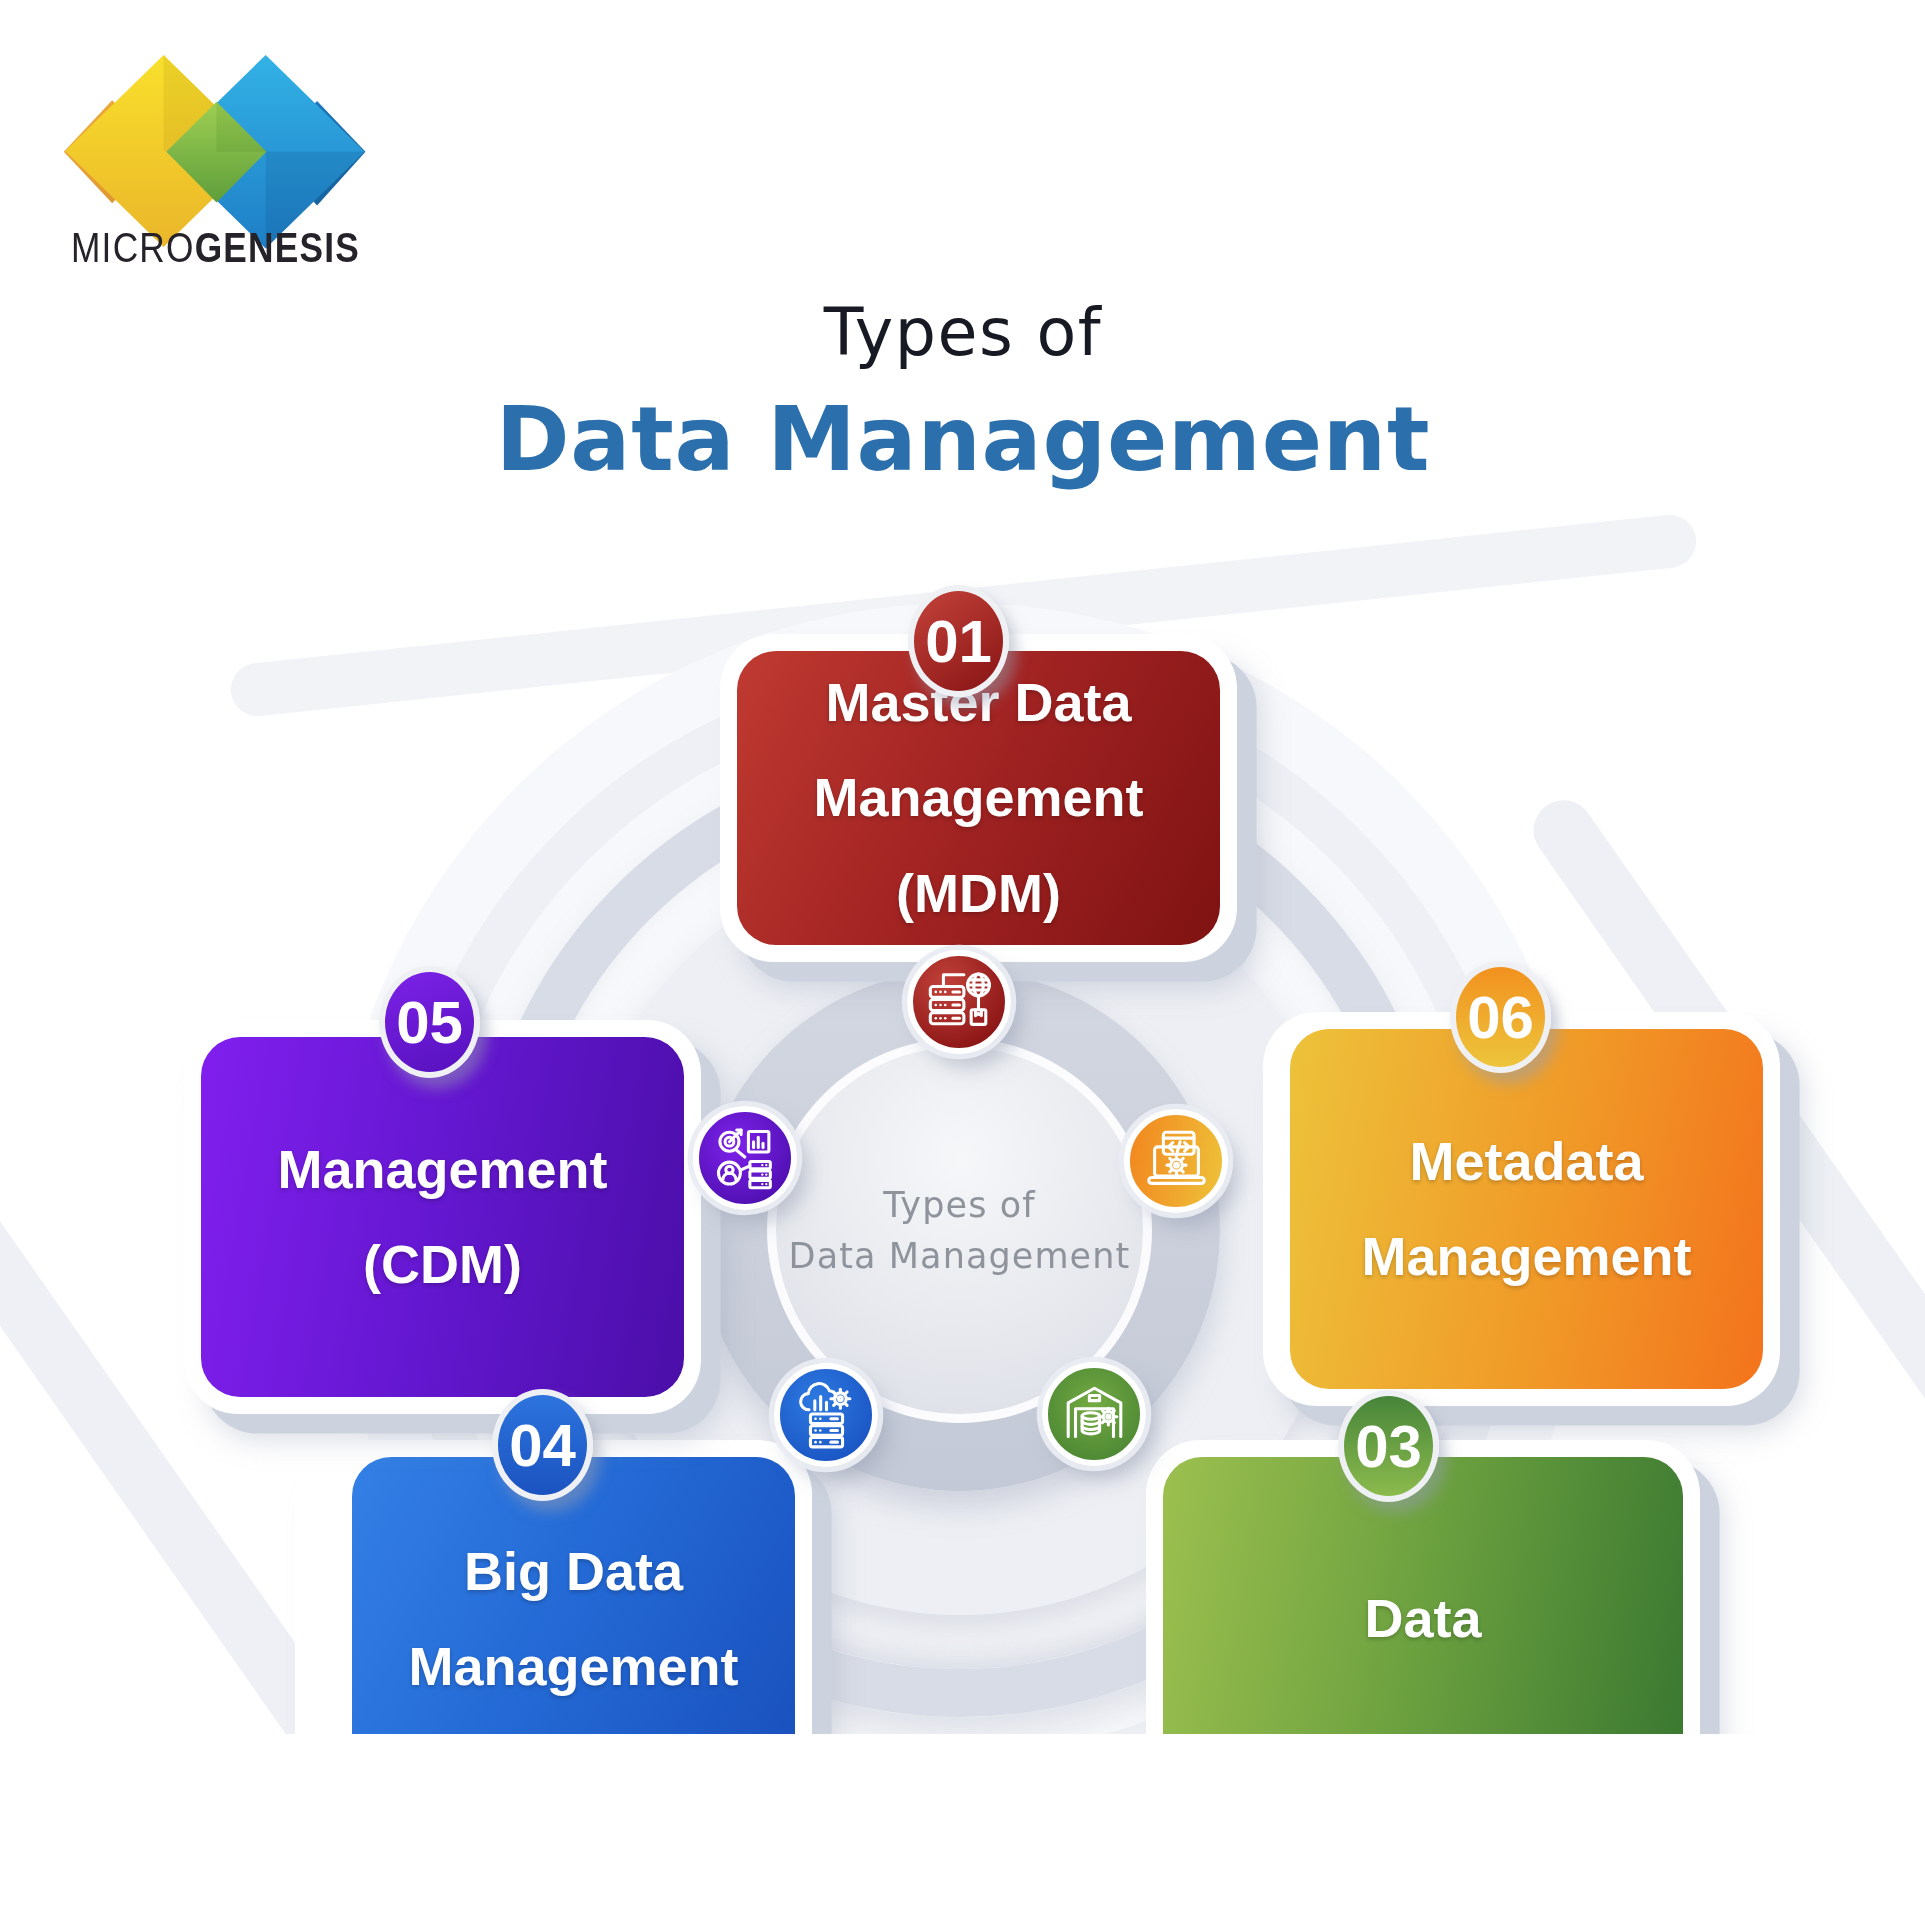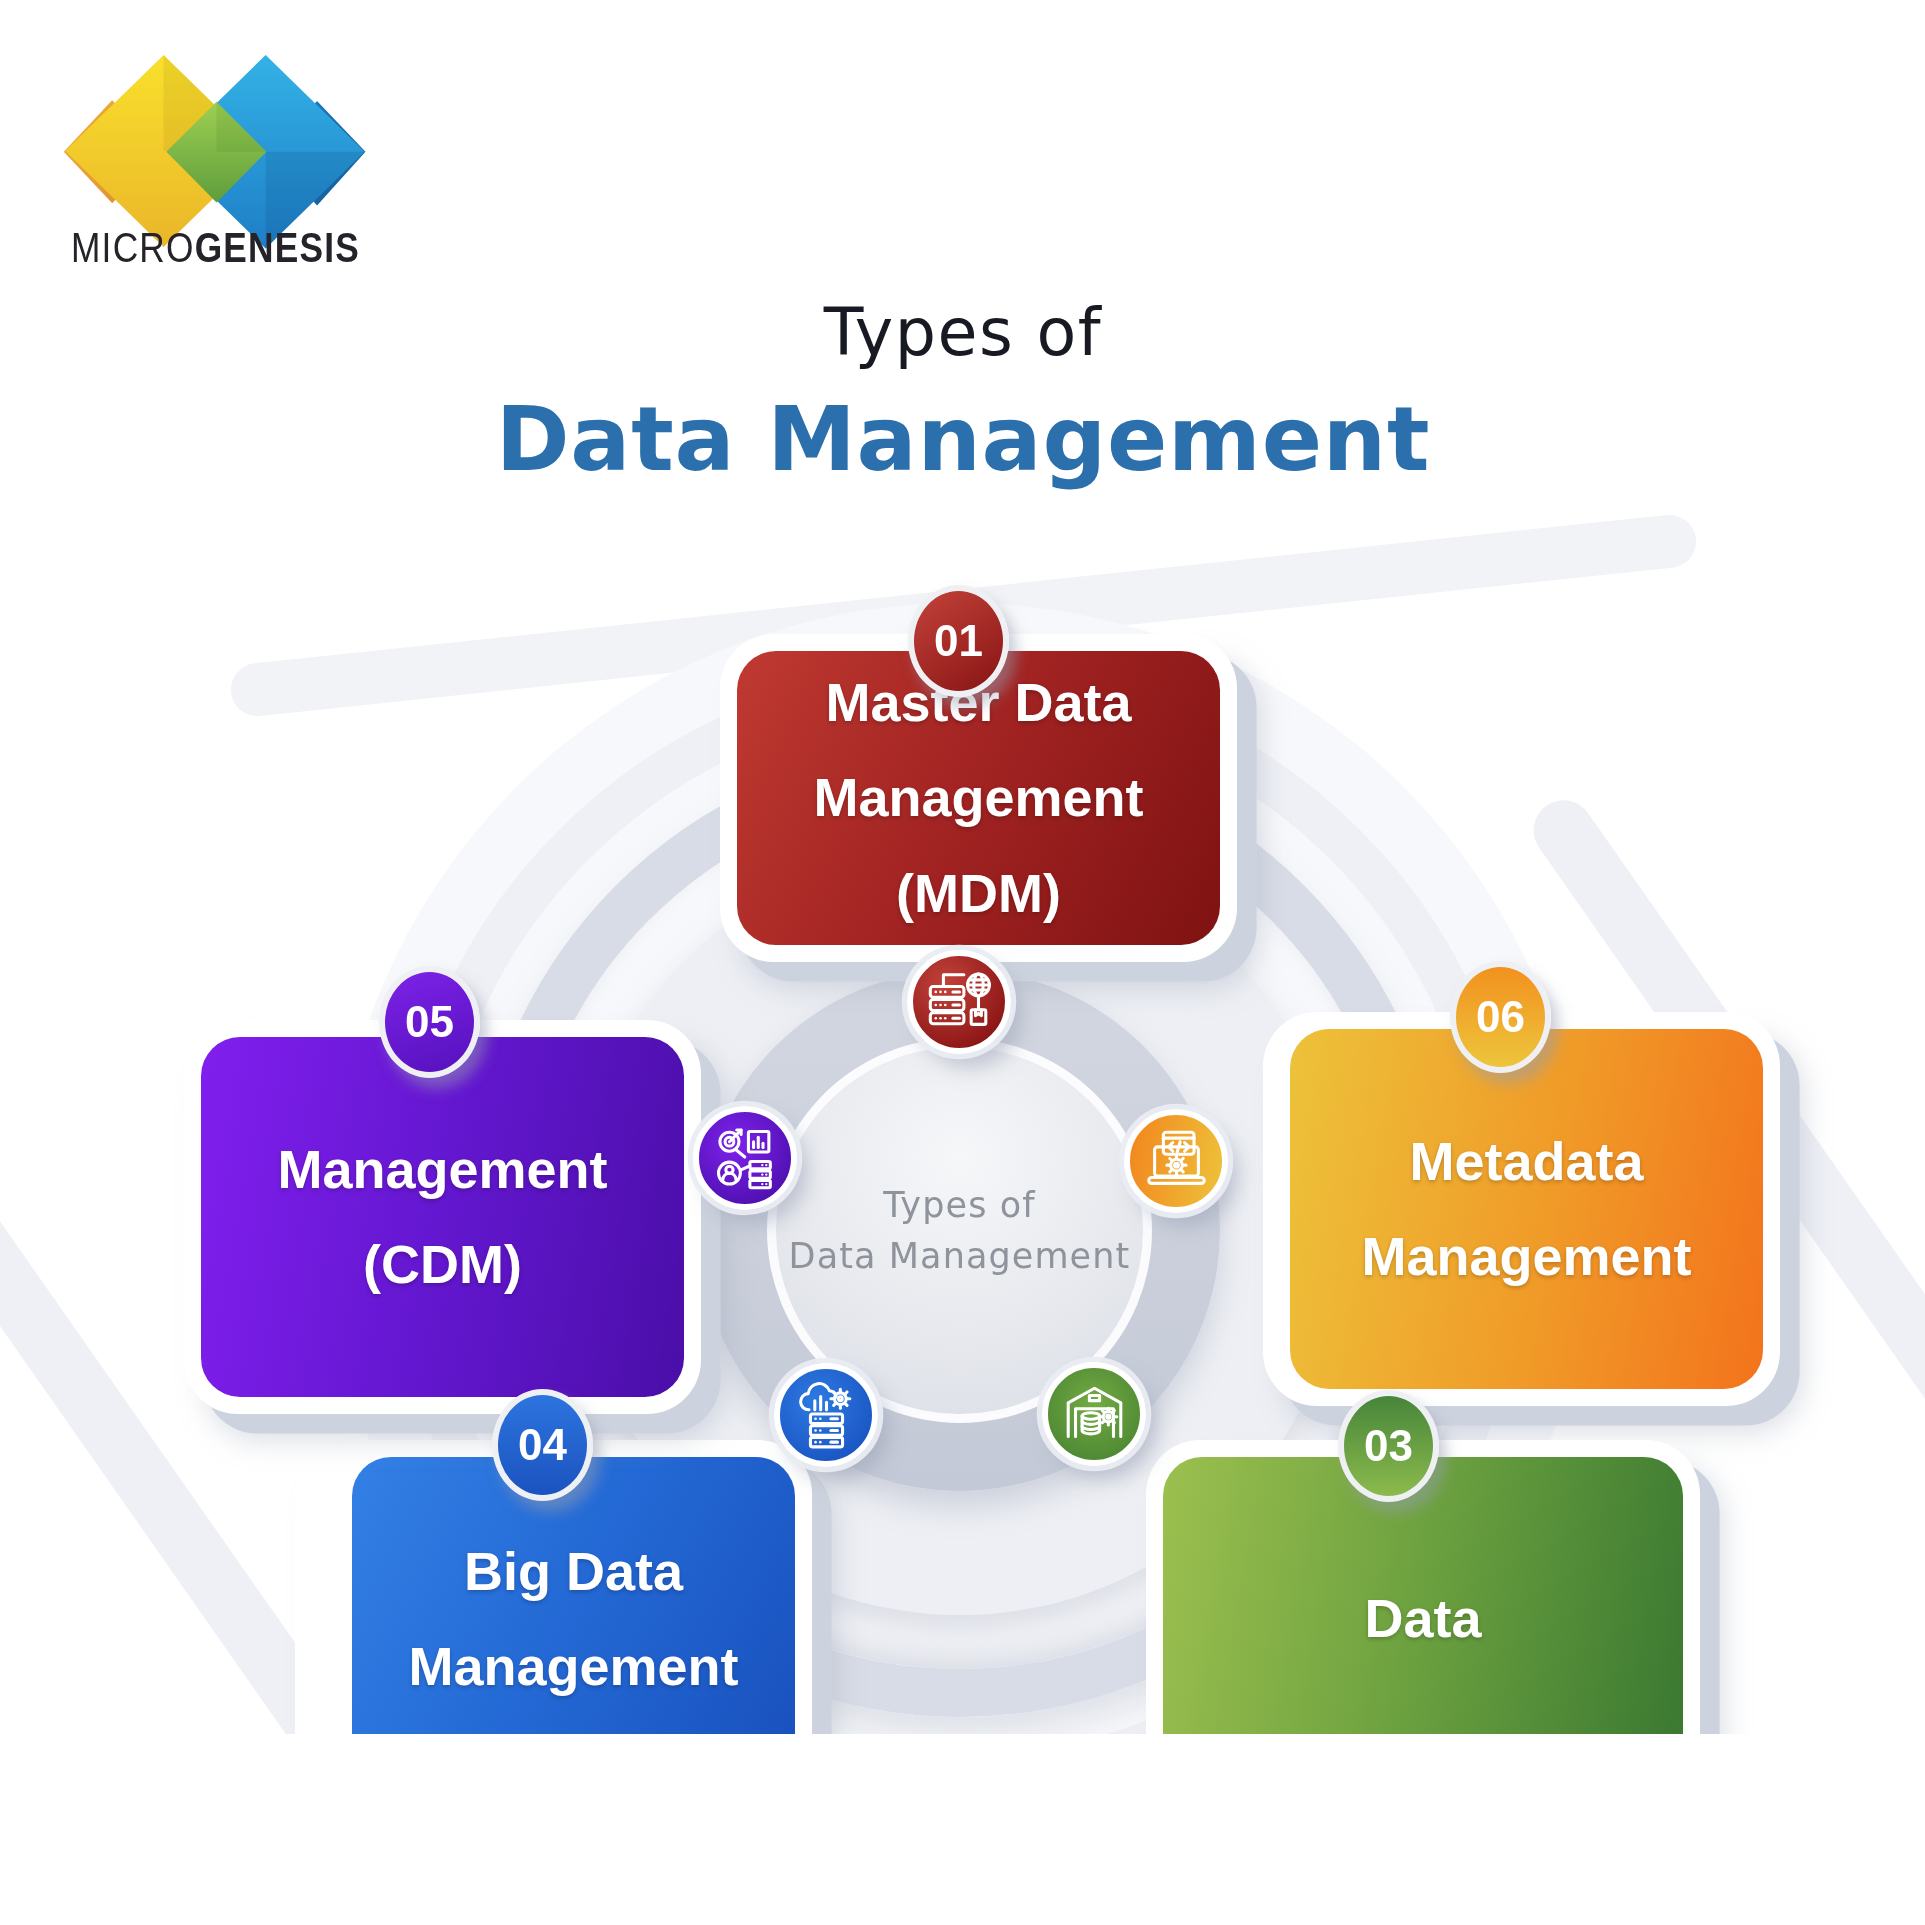--- a/index.html
+++ b/index.html
@@ -60,21 +60,21 @@
   .c3{left:1146px;top:1440px;width:554px;height:358px;text-decoration:underline;}
   .c3 .card-inner{background:linear-gradient(100deg,#9cc04f 0%,#6ba03f 50%,#3a7831 100%);}
   .c4{left:295px;top:1440px;width:517px;height:358px;}
   .c4 .card-inner{background:linear-gradient(118deg,#3380e6 0%,#2368d4 50%,#1950bd 100%);margin-left:40px;}
   .c5{left:184px;top:1020px;width:517px;height:394px;}
   .c5 .card-inner{background:linear-gradient(100deg,#811fee 0%,#6317cf 50%,#4a0ea8 100%);}
 
   
   .nbadge{position:absolute;width:89px;height:100px;border-radius:50%;box-sizing:content-box;
           border:6.8px solid #eef0f4;display:flex;align-items:center;justify-content:center;
-          color:#fff;font-size:44px;font-weight:600;
+          color:#fff;font-size:60px;font-weight:600;
           box-shadow:7.6px 10.6px 13.6px rgba(150,158,178,.5);}
   .b1{left:908px;top:585px;background:linear-gradient(145deg,#c4423a,#871414);}
   .b2{left:1450px;top:961px;background:linear-gradient(180deg,#f2911f,#edc53c);}
   .b3{left:1338px;top:1390px;background:linear-gradient(180deg,#47853a,#8cbb4d);}
   .b4{left:492px;top:1389px;background:linear-gradient(180deg,#2d74de,#1b53c0);}
   .b5{left:379px;top:966px;background:linear-gradient(160deg,#7d22e8,#5511bd);}
 
   
   .icircle{position:absolute;width:92px;height:92px;border-radius:50%;box-sizing:content-box;
            border:6px solid #ffffff;

